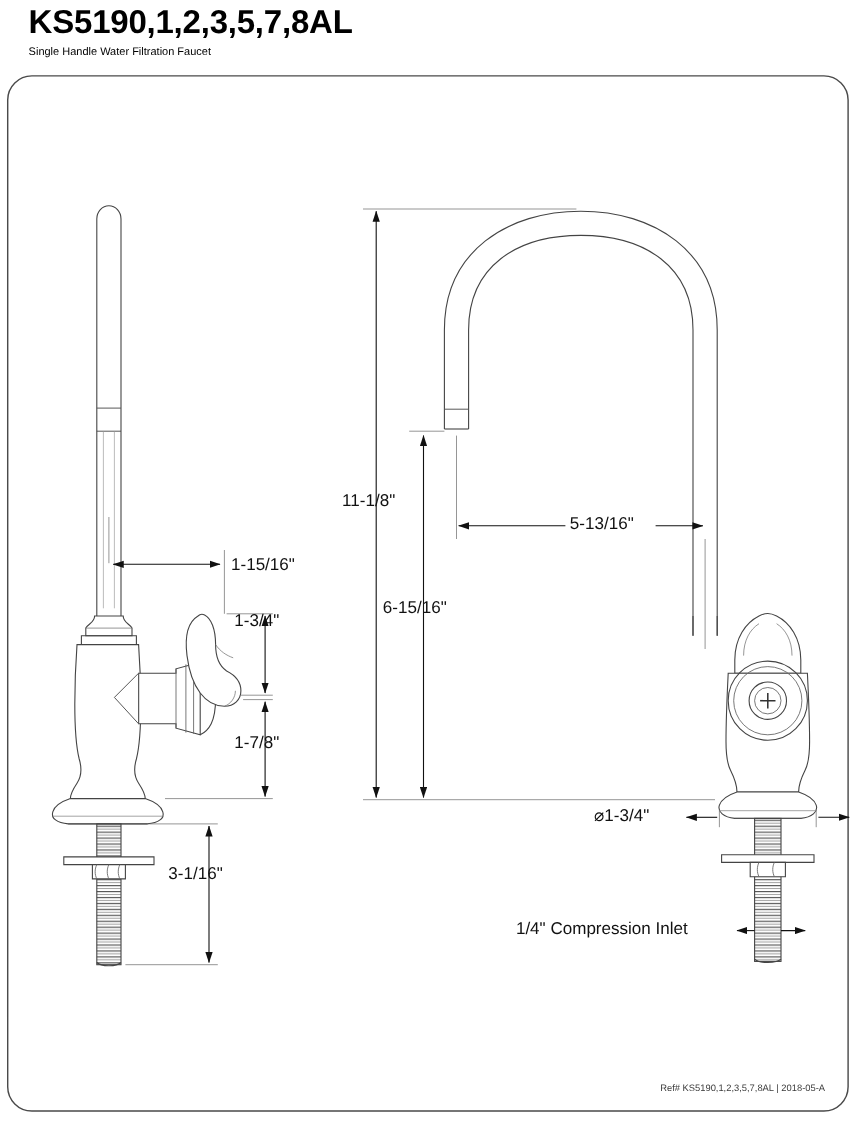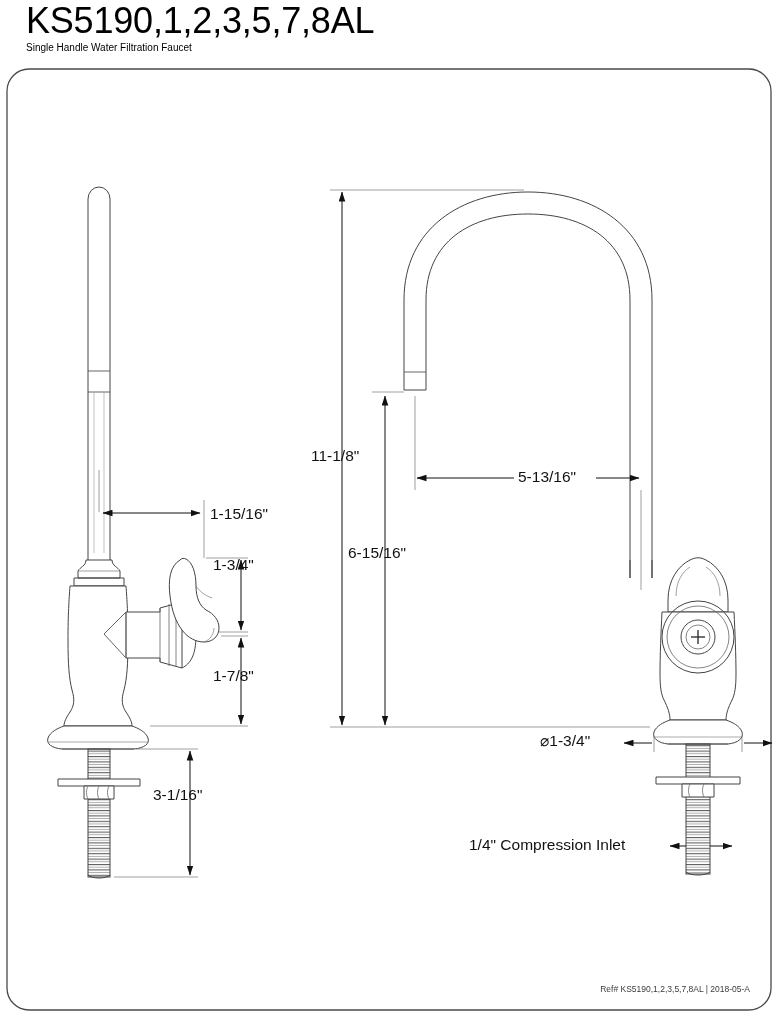--- a/index.html
+++ b/index.html
@@ -21,25 +21,25 @@
     width: 778px;
     height: 1024px;
   }
   .title-block {
     position: absolute;
     left: 26px;
     top: 4px;
     width: 640px;
   }
   .model-number {
-    font-size: 36px;
+    font-size: 30px;
     line-height: 34px;
     letter-spacing: -0.2px;
     white-space: nowrap;
-    font-weight: 400;
+    font-weight: 700;
   }
   .product-desc {
     font-size: 10px;
     line-height: 17px;
     white-space: nowrap;
     margin-top: 1px;
   }
   .ref-block {
     position: absolute;
     right: 28px;

